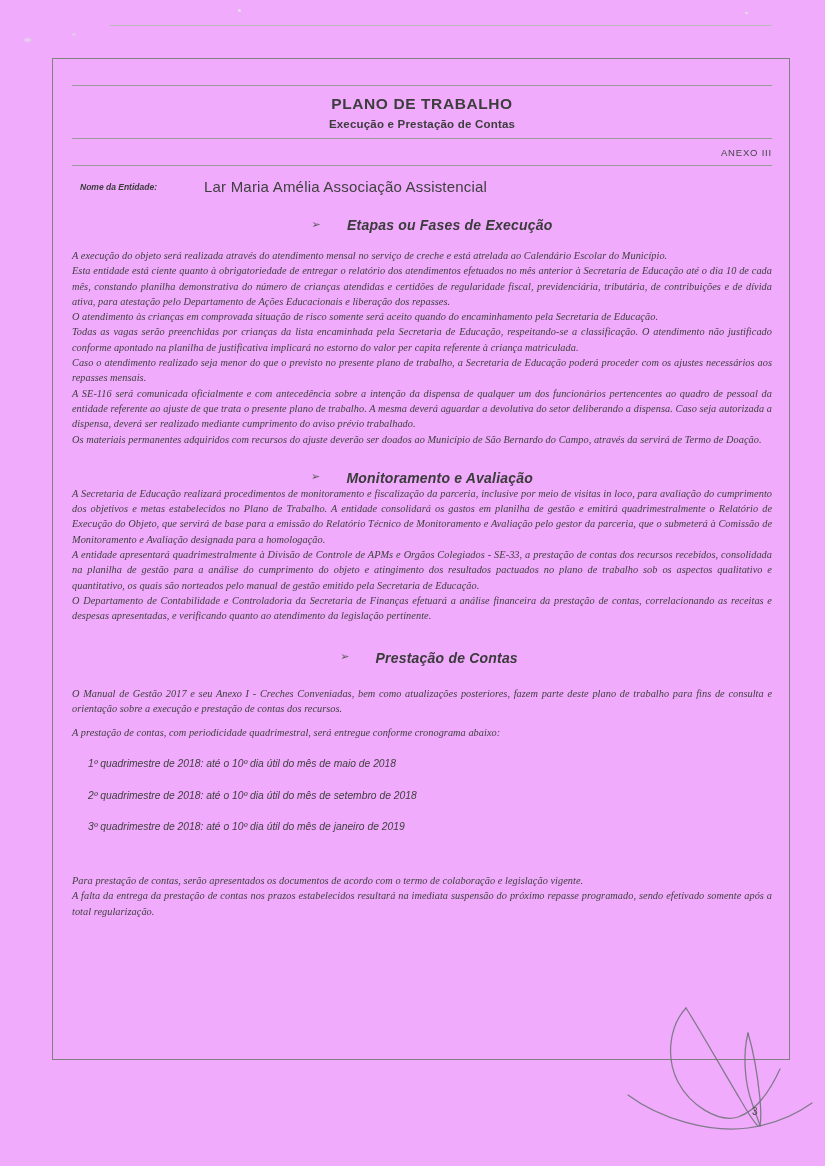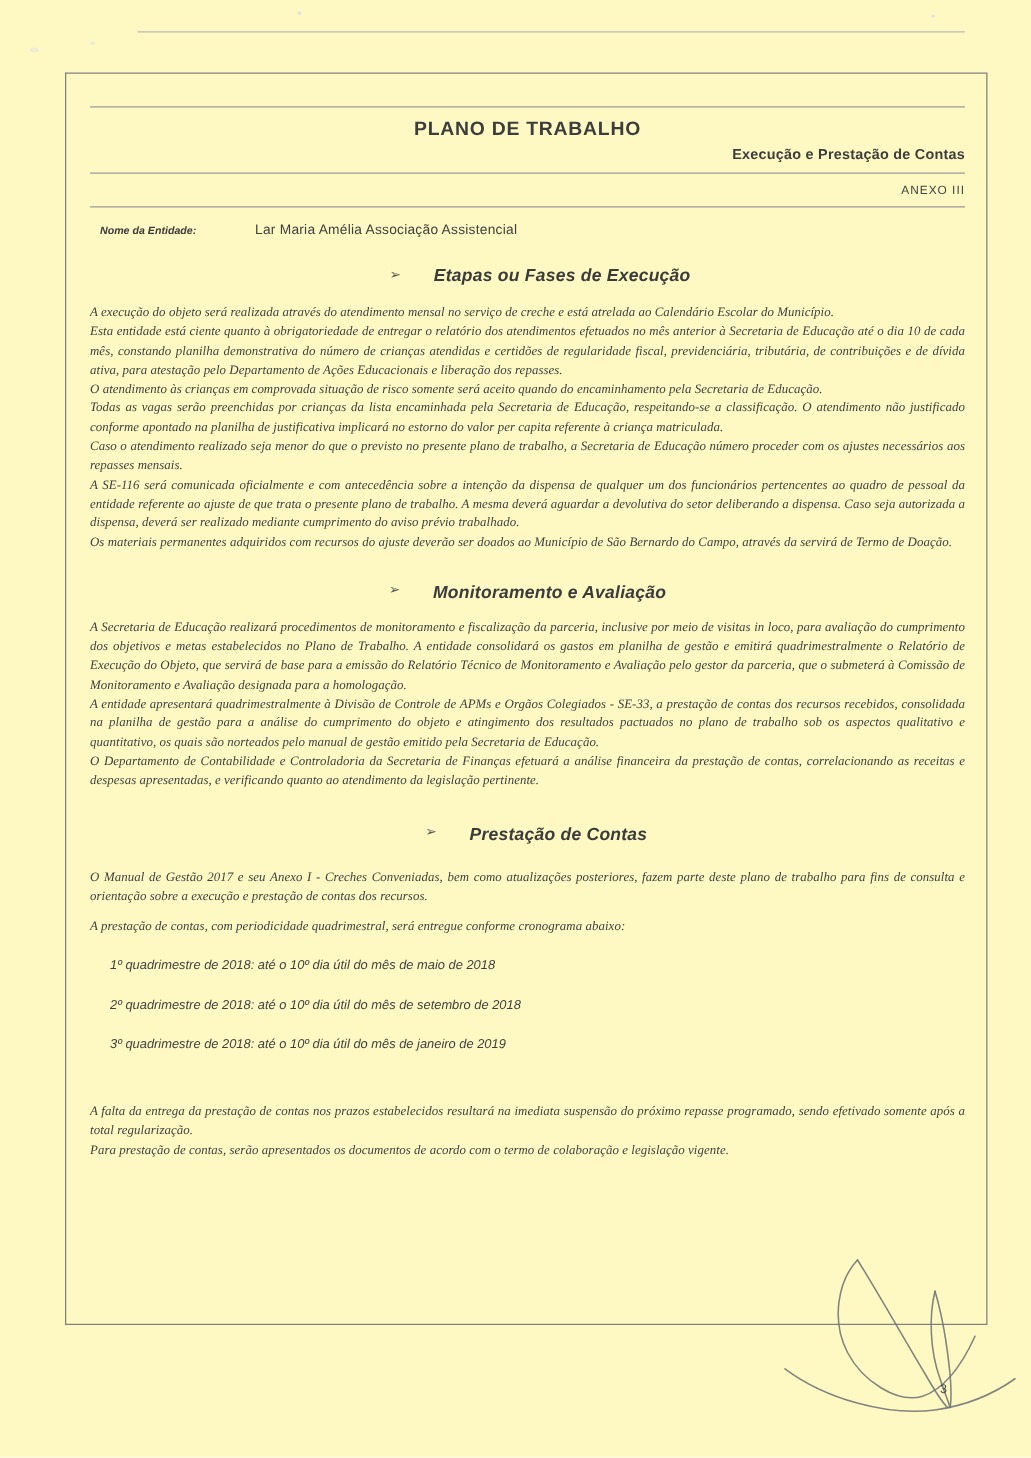--- a/index.html
+++ b/index.html
@@ -13,21 +13,21 @@
     position: relative;
     overflow: hidden;
     font-family: "Liberation Sans", sans-serif;
     color: #3a3a3a;
   }
 
   
   #scan-page {
     position: absolute;
     inset: 0;
-    background: #fef9c3;
+    background: #f0abfc;
   }
 
   
   .speck {
     position: absolute;
     background: #e2e2e2;
     border-radius: 50%;
   }
 
   
@@ -69,21 +69,21 @@
   
   .doc-title {
     text-align: center;
     font-size: 15.5px;
     font-weight: bold;
     letter-spacing: 0.6px;
     color: #3d3d3d;
     padding: 9px 0 5px 0;
   }
   .doc-subtitle {
-    text-align: right;
+    text-align: center;
     font-size: 11.5px;
     font-weight: bold;
     letter-spacing: 0.2px;
     color: #3d3d3d;
     padding: 0 0 8px 0;
   }
   .annex-line {
     text-align: right;
     font-size: 9.5px;
     letter-spacing: 0.8px;
@@ -100,21 +100,21 @@
   }
   .entity-label {
     font-style: italic;
     font-weight: bold;
     font-size: 8.5px;
     color: #3a3a3a;
     width: 108px;
     flex: 0 0 108px;
   }
   .entity-value {
-    font-size: 11px;
+    font-size: 15px;
     color: #3f3f3f;
     letter-spacing: 0.2px;
     padding-left: 16px;
   }
 
   
   .section-head {
     display: flex;
     align-items: center;
     justify-content: center;
@@ -226,31 +226,31 @@
     <div class="section-head sec-etapas">
       <span class="arrow">➢</span>
       <span>Etapas ou Fases de Execução</span>
     </div>
 
     <div class="block" style="margin-top:15px;">
       <p class="body">A execução do objeto será realizada através do atendimento mensal no serviço de creche e está atrelada ao Calendário Escolar do Município.</p>
       <p class="body">Esta entidade está ciente quanto à obrigatoriedade de entregar o relatório dos atendimentos efetuados no mês anterior à Secretaria de Educação até o dia 10 de cada mês, constando planilha demonstrativa do número de crianças atendidas e certidões de regularidade fiscal, previdenciária, tributária, de contribuições e de dívida ativa, para atestação pelo Departamento de Ações Educacionais e liberação dos repasses.</p>
       <p class="body">O atendimento às crianças em comprovada situação de risco somente será aceito quando do encaminhamento pela Secretaria de Educação.</p>
       <p class="body">Todas as vagas serão preenchidas por crianças da lista encaminhada pela Secretaria de Educação, respeitando-se a classificação. O atendimento não justificado conforme apontado na planilha de justificativa implicará no estorno do valor per capita referente à criança matriculada.</p>
-      <p class="body">Caso o atendimento realizado seja menor do que o previsto no presente plano de trabalho, a Secretaria de Educação número proceder com os ajustes necessários aos repasses mensais.</p>
+      <p class="body">Caso o atendimento realizado seja menor do que o previsto no presente plano de trabalho, a Secretaria de Educação poderá proceder com os ajustes necessários aos repasses mensais.</p>
       <p class="body">A SE-116 será comunicada oficialmente e com antecedência sobre a intenção da dispensa de qualquer um dos funcionários pertencentes ao quadro de pessoal da entidade referente ao ajuste de que trata o presente plano de trabalho. A mesma deverá aguardar a devolutiva do setor deliberando a dispensa. Caso seja autorizada a dispensa, deverá ser realizado mediante cumprimento do aviso prévio trabalhado.</p>
       <p class="body">Os materiais permanentes adquiridos com recursos do ajuste deverão ser doados ao Município de São Bernardo do Campo, através da servirá de Termo de Doação.</p>
     </div>
 
     <div class="section-head sec-monit">
       <span class="arrow">➢</span>
       <span>Monitoramento e Avaliação</span>
     </div>
 
-    <div class="block" style="margin-top:14px;">
+    <div class="block" style="">
       <p class="body">A Secretaria de Educação realizará procedimentos de monitoramento e fiscalização da parceria, inclusive por meio de visitas in loco, para avaliação do cumprimento dos objetivos e metas estabelecidos no Plano de Trabalho. A entidade consolidará os gastos em planilha de gestão e emitirá quadrimestralmente o Relatório de Execução do Objeto, que servirá de base para a emissão do Relatório Técnico de Monitoramento e Avaliação pelo gestor da parceria, que o submeterá à Comissão de Monitoramento e Avaliação designada para a homologação.</p>
       <p class="body">A entidade apresentará quadrimestralmente à Divisão de Controle de APMs e Orgãos Colegiados - SE-33, a prestação de contas dos recursos recebidos, consolidada na planilha de gestão para a análise do cumprimento do objeto e atingimento dos resultados pactuados no plano de trabalho sob os aspectos qualitativo e quantitativo, os quais são norteados pelo manual de gestão emitido pela Secretaria de Educação.</p>
       <p class="body">O Departamento de Contabilidade e Controladoria da Secretaria de Finanças efetuará a análise financeira da prestação de contas, correlacionando as receitas e despesas apresentadas, e verificando quanto ao atendimento da legislação pertinente.</p>
     </div>
 
     <div class="section-head sec-prest">
       <span class="arrow">➢</span>
       <span>Prestação de Contas</span>
     </div>
 
@@ -264,22 +264,22 @@
 
     <div class="sched-group">
       <p class="sched">1º quadrimestre de 2018: até o 10º dia útil do mês de maio de 2018</p>
       <p class="sched">2º quadrimestre de 2018: até o 10º dia útil do mês de setembro de 2018</p>
       <p class="sched">3º quadrimestre de 2018: até o 10º dia útil do mês de janeiro de 2019</p>
     </div>
 
     <div class="gap-block"></div>
 
     <div class="block">
+      <p class="body">Para prestação de contas, serão apresentados os documentos de acordo com o termo de colaboração e legislação vigente.</p>
       <p class="body">A falta da entrega da prestação de contas nos prazos estabelecidos resultará na imediata suspensão do próximo repasse programado, sendo efetivado somente após a total regularização.</p>
-      <p class="body">Para prestação de contas, serão apresentados os documentos de acordo com o termo de colaboração e legislação vigente.</p>
     </div>
 
   </div>
 
   <svg id="signature" viewBox="0 0 205 140">
     <path d="M 66 13 C 50 30 45 62 58 87 C 70 110 98 128 118 122 C 136 116 150 96 160 74"></path>
     <path d="M 66 13 C 80 35 102 74 120 104 C 128 118 134 127 138 131"></path>
     <path d="M 128 38 C 123 58 124 86 132 108 C 136 120 139 127 140 131"></path>
     <path d="M 128 38 C 134 58 138 84 140 104 C 141 116 141 126 140 131"></path>
     <path d="M 8 100 C 40 124 90 138 128 133 C 156 129 178 118 192 108"></path>

